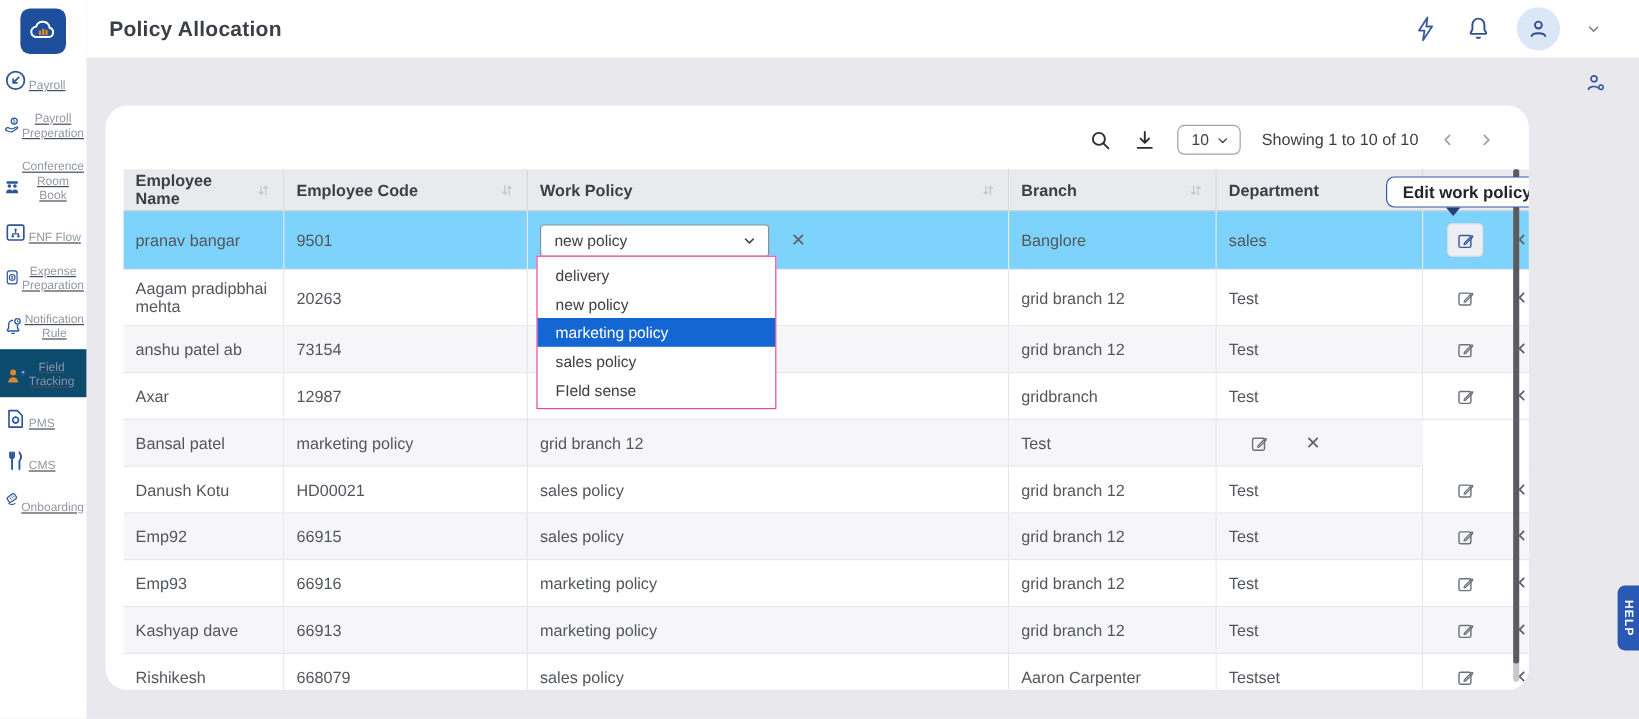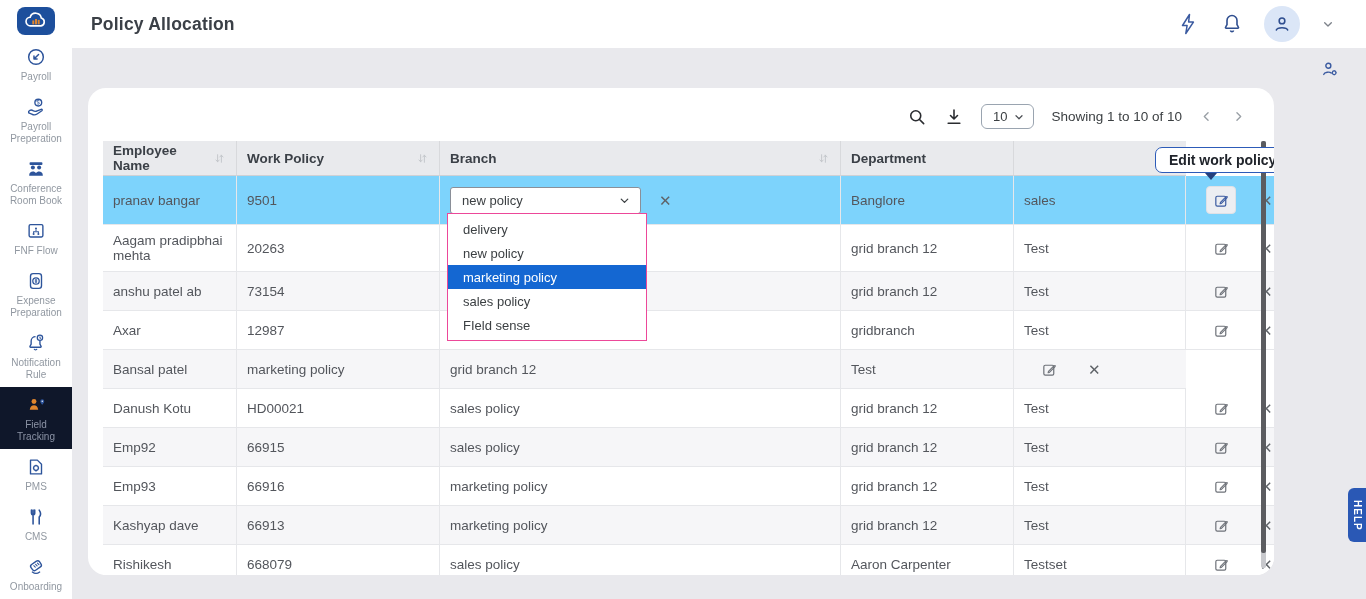--- a/index.html
+++ b/index.html
@@ -2,24 +2,24 @@
 <html><head>
 <meta charset="utf-8">
 <style>
   * { margin:0; padding:0; box-sizing:border-box; }
   html,body { width:1366px; height:599px; overflow:hidden; }
   body { font-family:"Liberation Sans", sans-serif; background:#e9e9ed; position:relative; color:#4a4d52; }
 
   
   .sidebar { position:absolute; left:0; top:0; width:72px; height:599px; background:#ffffff; z-index:30; display:flex; flex-direction:column; align-items:stretch; }
   .logo-box { width:38px; height:38px; margin:7px auto 4px auto; background:#1d4f9c; border-radius:8px; display:flex; align-items:center; justify-content:center; }
-  .side-item { display:flex; flex-direction:column; align-items:center; padding:7px 2px 6px 2px; cursor:pointer; }
+  .side-item { display:flex; flex-direction:row; align-items:flex-end; padding:7px 2px 6px 2px; cursor:pointer;text-decoration:underline; }
   .side-item .icn { width:22px; height:22px; }
   .side-item .lbl { margin-top:3px; font-size:10px; line-height:1.2; color:#9198a1; text-align:center; white-space:pre-line; }
-  .side-item.active { background:#0f172a; }
+  .side-item.active { background:#0c4a6e; }
   .side-item.active .lbl { color:#8b93a5; }
 
   
   .topbar { position:absolute; left:72px; top:0; width:1294px; height:48px; background:#ffffff; display:flex; align-items:center; z-index:20; }
   .page-title { margin-left:19px; font-size:17.5px; font-weight:700; color:#3b4047; letter-spacing:.2px; }
   .topbar-right { margin-left:auto; display:flex; align-items:center; gap:20px; padding-right:30px; }
   .tb-icon { width:24px; height:24px; cursor:pointer; }
   .avatar-wrap { width:36px; height:36px; border-radius:50%; background:#dbe6f7; display:flex; align-items:center; justify-content:center; cursor:pointer; }
   .chev-small { width:16px; height:16px; cursor:pointer; }
 
@@ -264,20 +264,27 @@
     <div class="table-wrap">
       <div class="trow thead" id="thead-row">
           <div>
             <span>Employee Name</span>
             <svg class="sort-ic" viewBox="0 0 24 24">
               <path d="M8.5 5v13M8.5 18l-3-3.2M8.5 18l3-3.2" fill="none" stroke="#c3c6cb" stroke-width="1.8" stroke-linecap="round" stroke-linejoin="round"></path>
               <path d="M15.5 19V6M15.5 6l-3 3.2M15.5 6l3 3.2" fill="none" stroke="#c3c6cb" stroke-width="1.8" stroke-linecap="round" stroke-linejoin="round"></path>
             </svg>
           </div>
           <div>
+            <span>Employee Code</span>
+            <svg class="sort-ic" viewBox="0 0 24 24">
+              <path d="M8.5 5v13M8.5 18l-3-3.2M8.5 18l3-3.2" fill="none" stroke="#c3c6cb" stroke-width="1.8" stroke-linecap="round" stroke-linejoin="round"></path>
+              <path d="M15.5 19V6M15.5 6l-3 3.2M15.5 6l3 3.2" fill="none" stroke="#c3c6cb" stroke-width="1.8" stroke-linecap="round" stroke-linejoin="round"></path>
+            </svg>
+          </div>
+          <div>
             <span>Work Policy</span>
             <svg class="sort-ic" viewBox="0 0 24 24">
               <path d="M8.5 5v13M8.5 18l-3-3.2M8.5 18l3-3.2" fill="none" stroke="#c3c6cb" stroke-width="1.8" stroke-linecap="round" stroke-linejoin="round"></path>
               <path d="M15.5 19V6M15.5 6l-3 3.2M15.5 6l3 3.2" fill="none" stroke="#c3c6cb" stroke-width="1.8" stroke-linecap="round" stroke-linejoin="round"></path>
             </svg>
           </div>
           <div>
             <span>Branch</span>
             <svg class="sort-ic" viewBox="0 0 24 24">
               <path d="M8.5 5v13M8.5 18l-3-3.2M8.5 18l3-3.2" fill="none" stroke="#c3c6cb" stroke-width="1.8" stroke-linecap="round" stroke-linejoin="round"></path>

